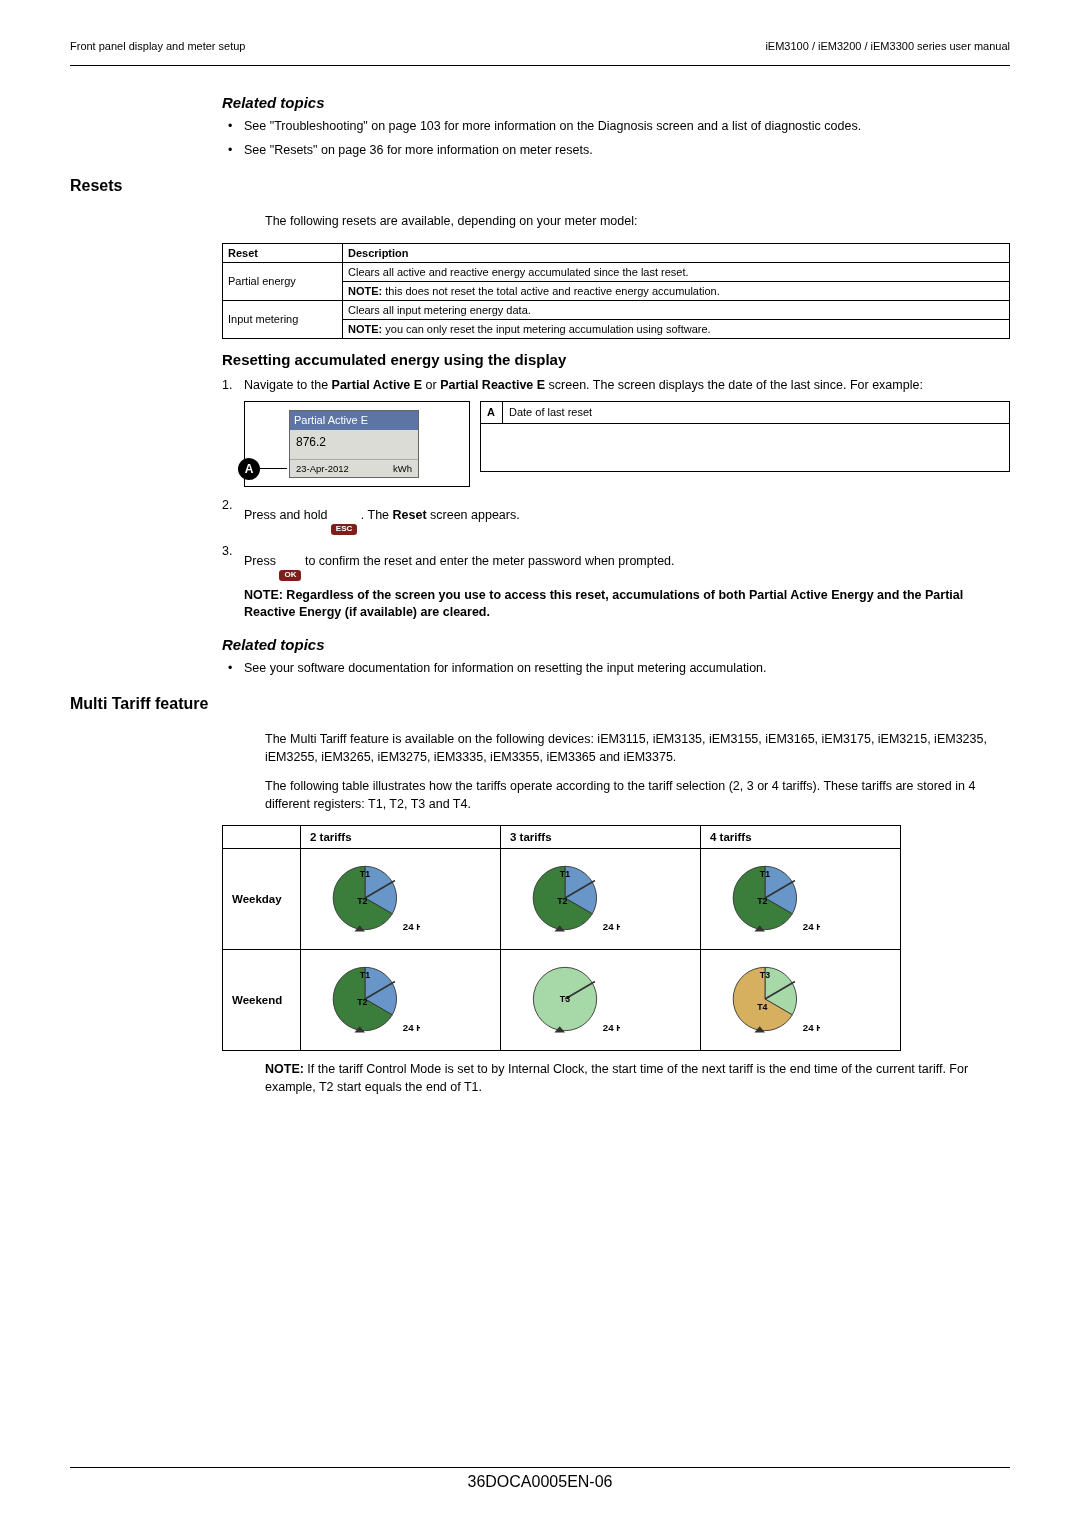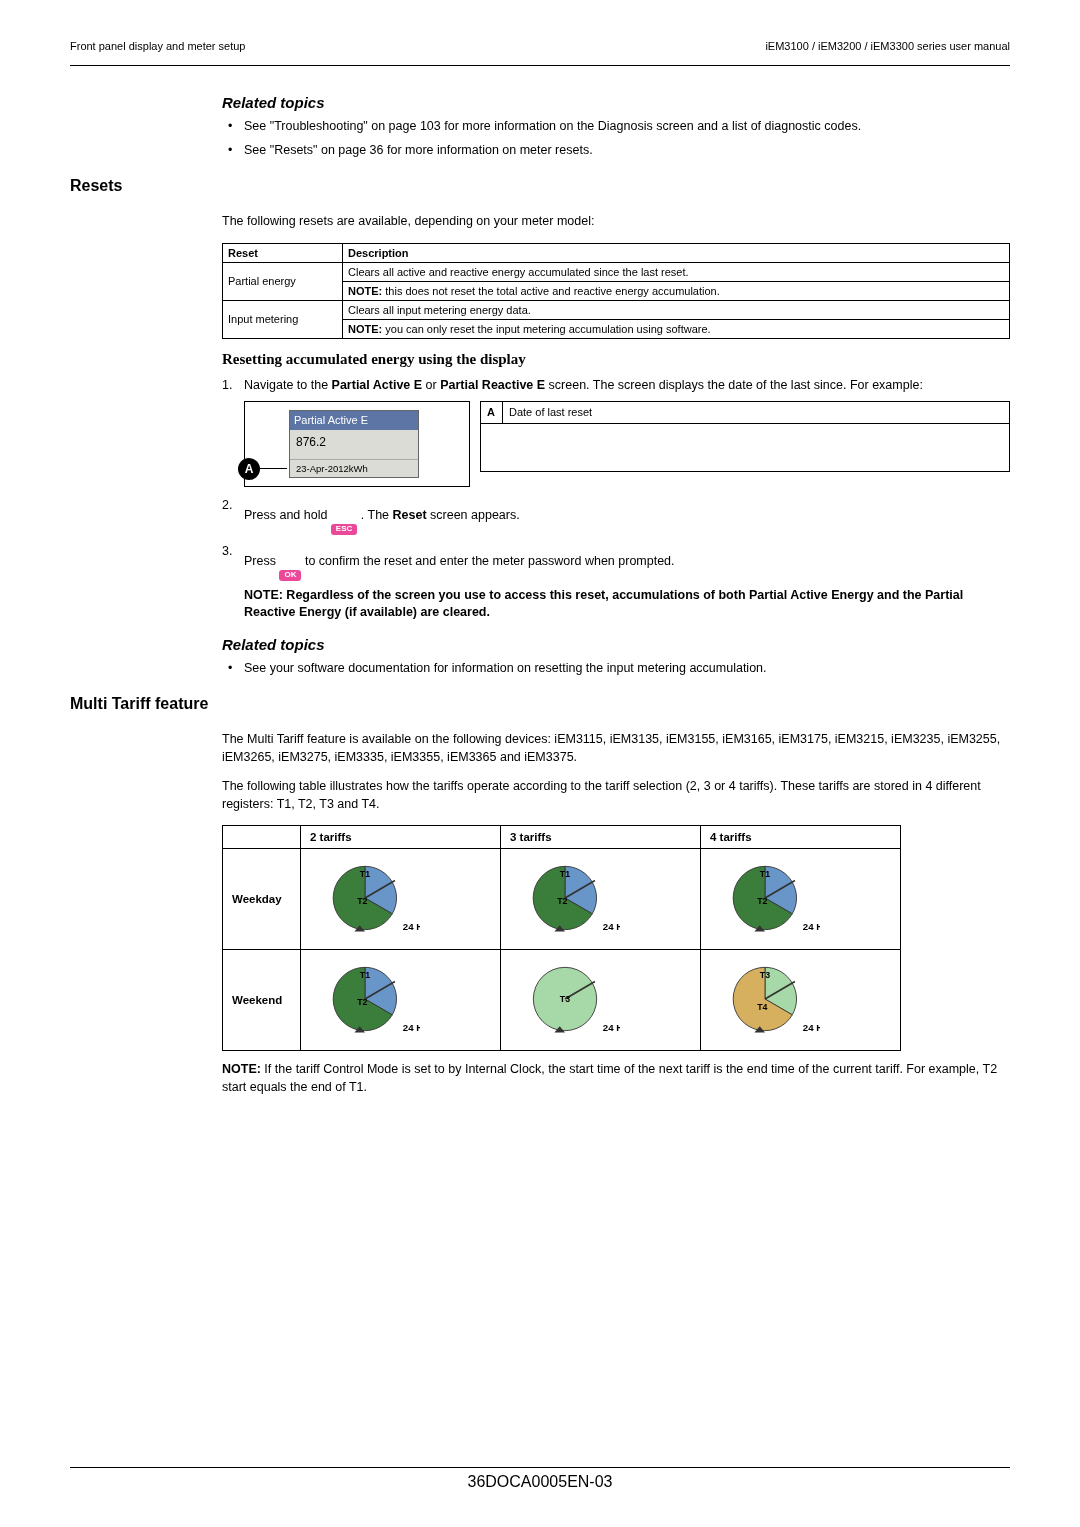--- a/index.html
+++ b/index.html
@@ -49,23 +49,22 @@
     .h2 {
       font-size: 16px;
       font-weight: bold;
       margin-bottom: 18px;
     }
     .h3 {
       font-size: 15px;
       font-weight: bold;
       margin-bottom: 9px;
       margin-top: 12px;
-      font-family: Liberation Serif, serif;
-    }
-    p.body { margin-bottom: 12px; line-height: 1.4; }
+    }
+    p.body { margin-bottom: 12px; line-height: 1.4; margin-left: 43px; }
     table.resets-table {
       border-collapse: collapse;
       width: 100%;
       margin-bottom: 12px;
       font-size: 11px;
     }
     table.resets-table th, table.resets-table td {
       border: 1px solid #000;
       padding: 3px 5px;
       text-align: left;
@@ -133,40 +132,40 @@
       color: #fff;
       padding: 2px 4px;
       font-size: 11px;
     }
     .inner-screen .val-row {
       padding: 4px 6px 2px;
       font-size: 12px;
     }
     .inner-screen .date-row {
       display: flex;
-      justify-content: flex-start;
+      justify-content: space-between;
       padding: 2px 6px;
       font-size: 9.5px;
       border-top: 1px solid #aaa;
       margin-top: 6px;
     }
     table.legend-table {
       border-collapse: collapse;
       font-size: 11px;
       flex: 1;
     }
     table.legend-table th, table.legend-table td {
       border: 1px solid #000;
       padding: 3px 6px;
       text-align: left;
     }
     table.legend-table .blank-row td { height: 48px; }
     .esc-btn, .ok-btn {
       display: inline-block;
-      background: #ec4899;
+      background: #7f1d1d;
       color: #fff;
       border-radius: 3px;
       font-size: 8px;
       font-weight: bold;
       padding: 1px 5px;
       vertical-align: middle;
       line-height: 1.1;
       margin-top: 27px;
     }
     .note-sub {
@@ -376,14 +375,14 @@
       </td>
     </tr>
   </tbody>
     </table>
 
   <p class="body"><b>NOTE:</b><span> If the tariff Control Mode is set to by Internal Clock, the start time of the next tariff is the end time of the current tariff. For example, T2 start equals the end of T1.</span></p>
 </div>
 
 <div class="footer-row">
   <span>36</span>
-  <span>DOCA0005EN-03</span>
+  <span>DOCA0005EN-06</span>
 </div>
 
 </body></html>

